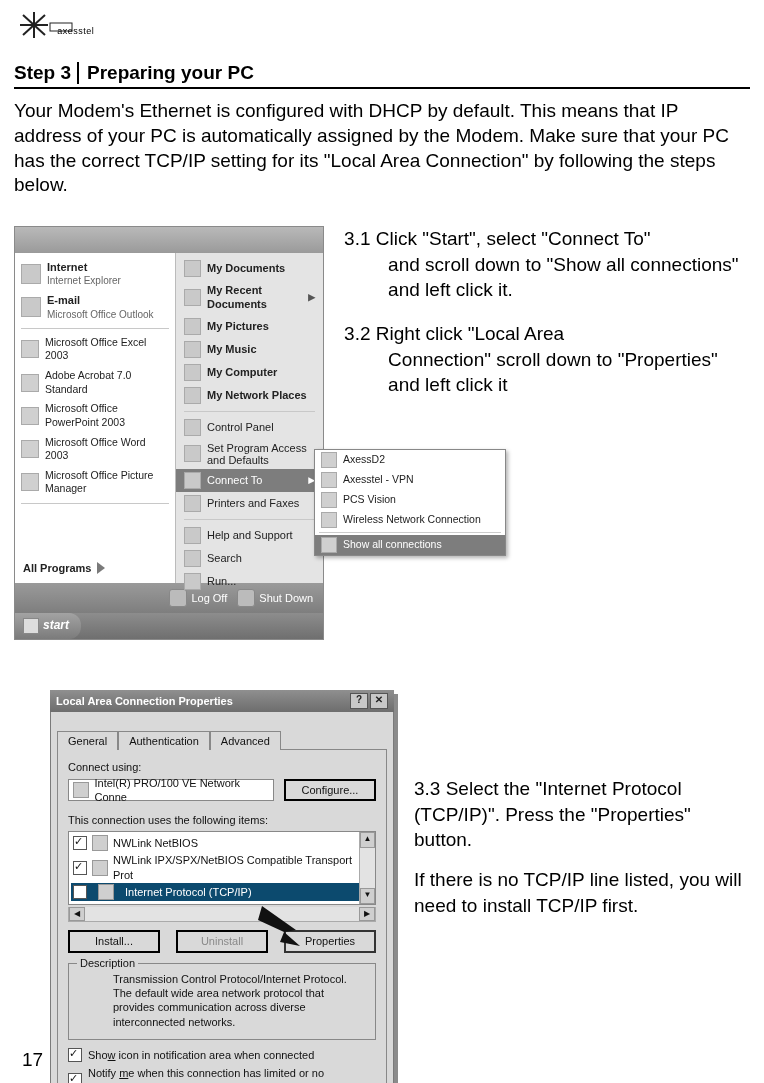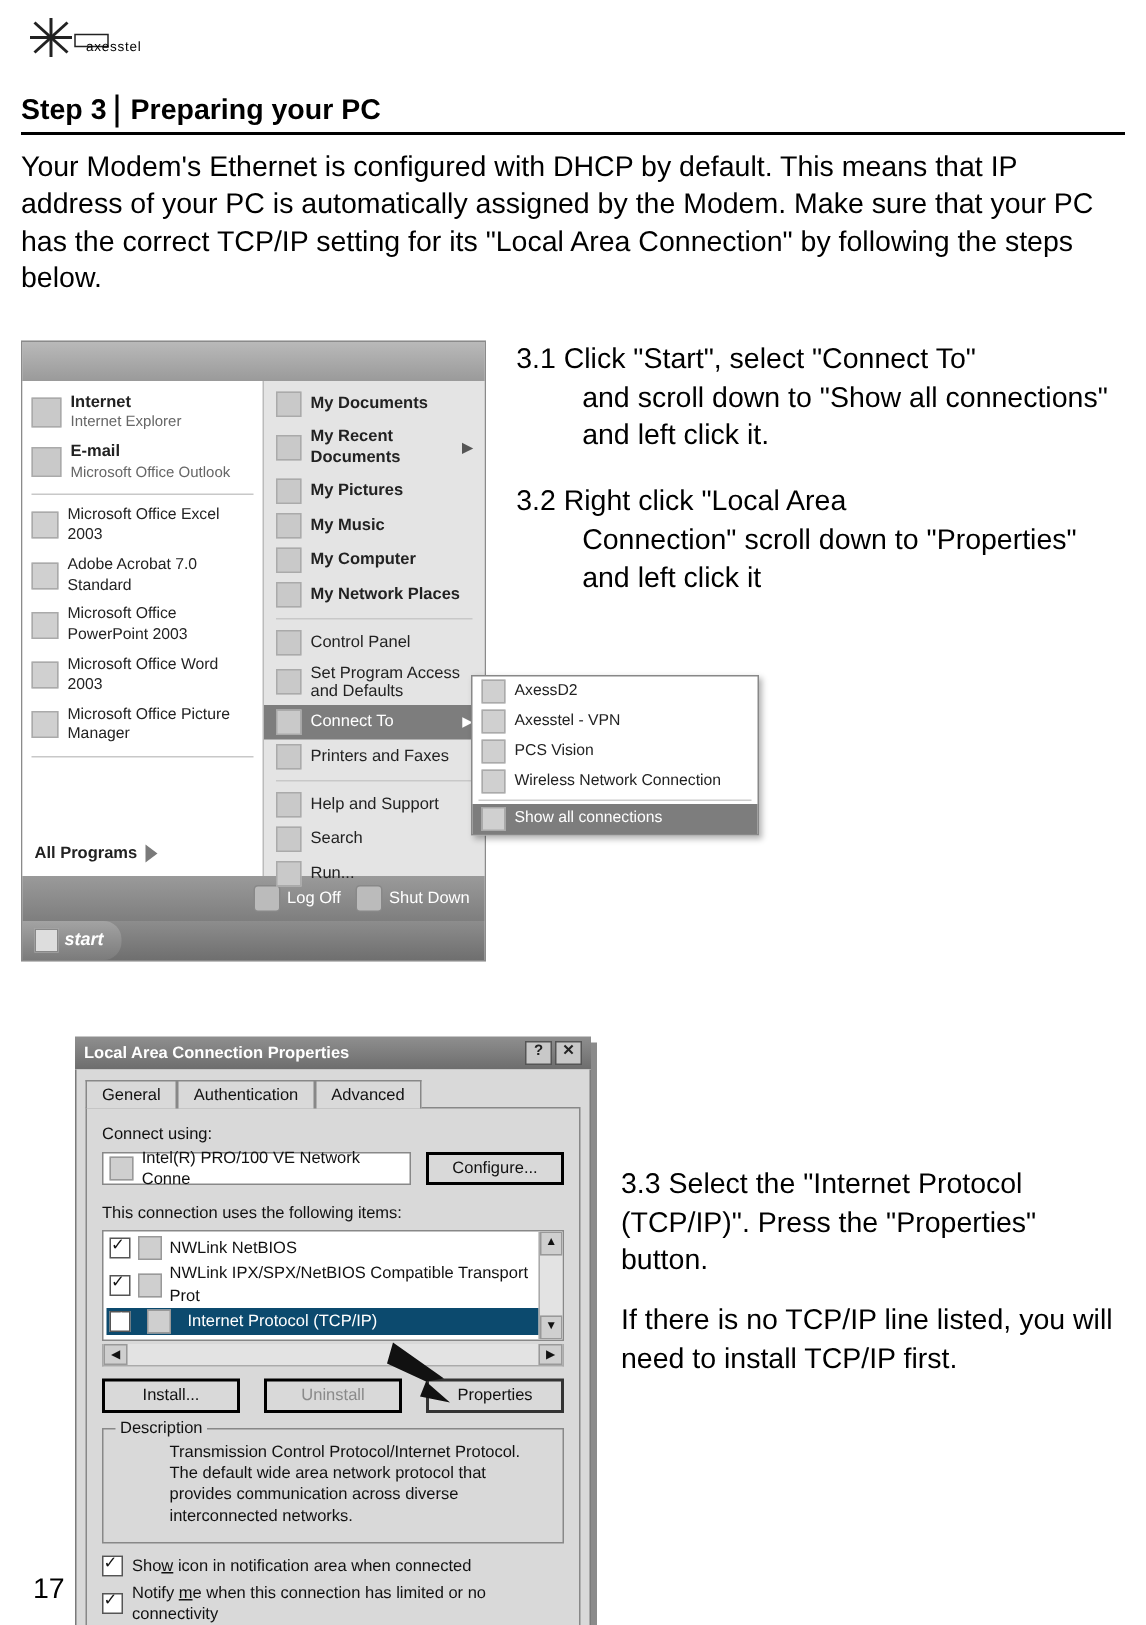--- a/index.html
+++ b/index.html
@@ -153,21 +153,21 @@
     box-shadow: 4px 4px 0 #8b8b8b;
   }
   .ss2 .title{
     background:linear-gradient(#8f8f8f,#6d6d6d);
     color:#fff; padding:3px 6px; font-weight:bold;
     display:flex;align-items:center;
   }
   .ss2 .title .tbtns{margin-left:auto;display:flex;gap:2px;}
   .ss2 .title .tbtn{width:16px;height:14px;background:#c8c8c8;border:1px solid #555;font-size:10px;line-height:12px;text-align:center;color:#222;}
   .ss2 .body{ background:#d9d9d9; border:1px solid #7a7a7a; border-top:none; padding:0;}
-  .ss2 .tabs{ display:flex; padding:6px 6px 0 6px; gap:0;}
+  .ss2 .tabs{ display:flex; padding:18px 6px 0 6px; gap:0;}
   .ss2 .tab{
     background:#d9d9d9;border:1px solid #888;border-bottom:none;
     padding:2px 10px; font-size:11px; position:relative; top:1px;
   }
   .ss2 .tab.active{ background:#d9d9d9;}
   .ss2 .panel{
     margin:0 6px 6px 6px; border:1px solid #888;
     background:#d9d9d9; padding:10px;
   }
   .ss2 .field-label{margin-bottom:4px;}

